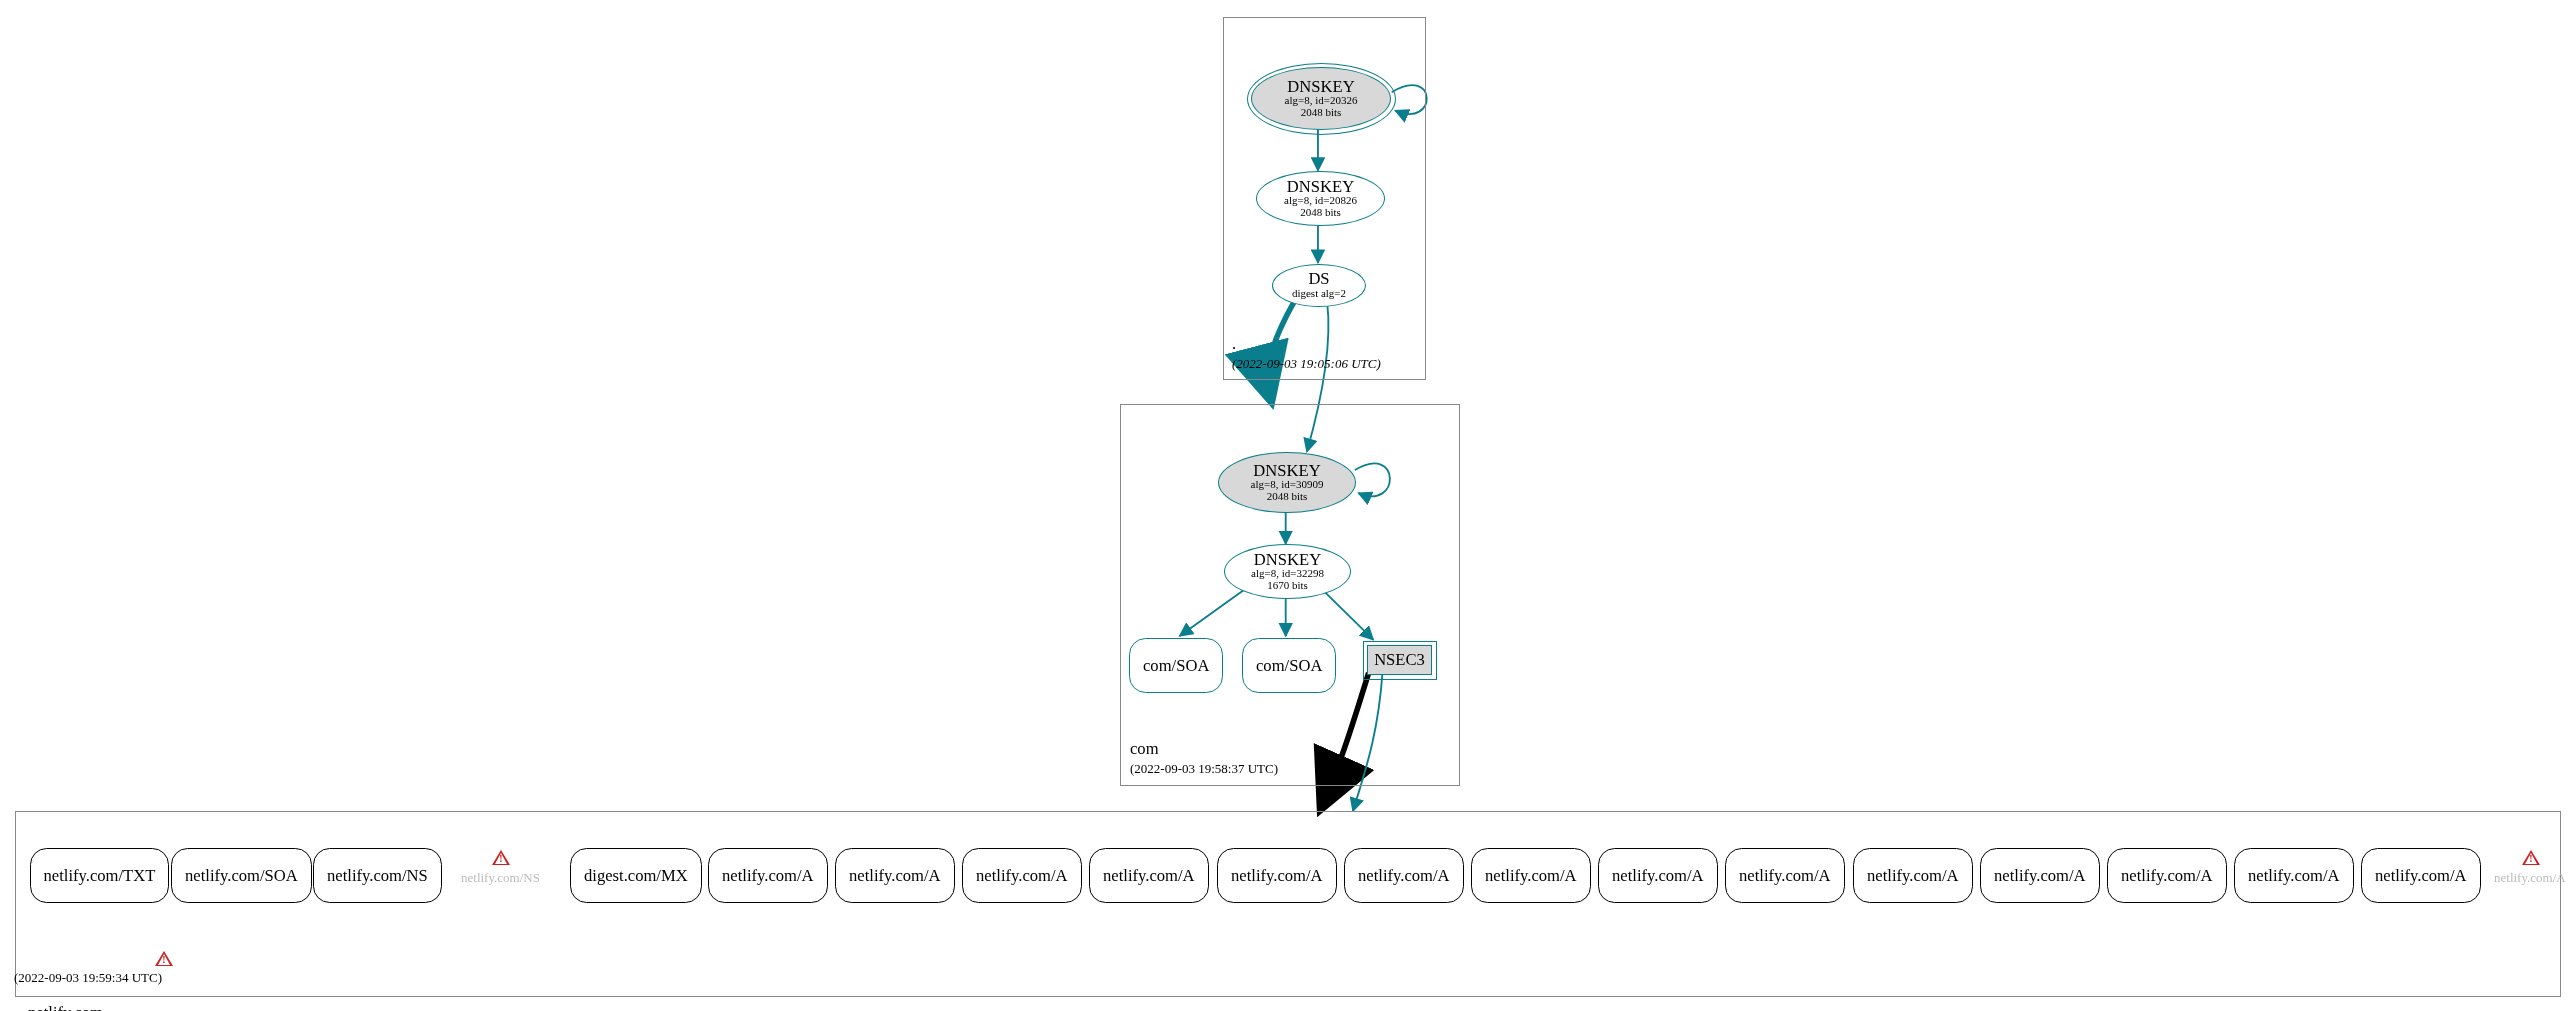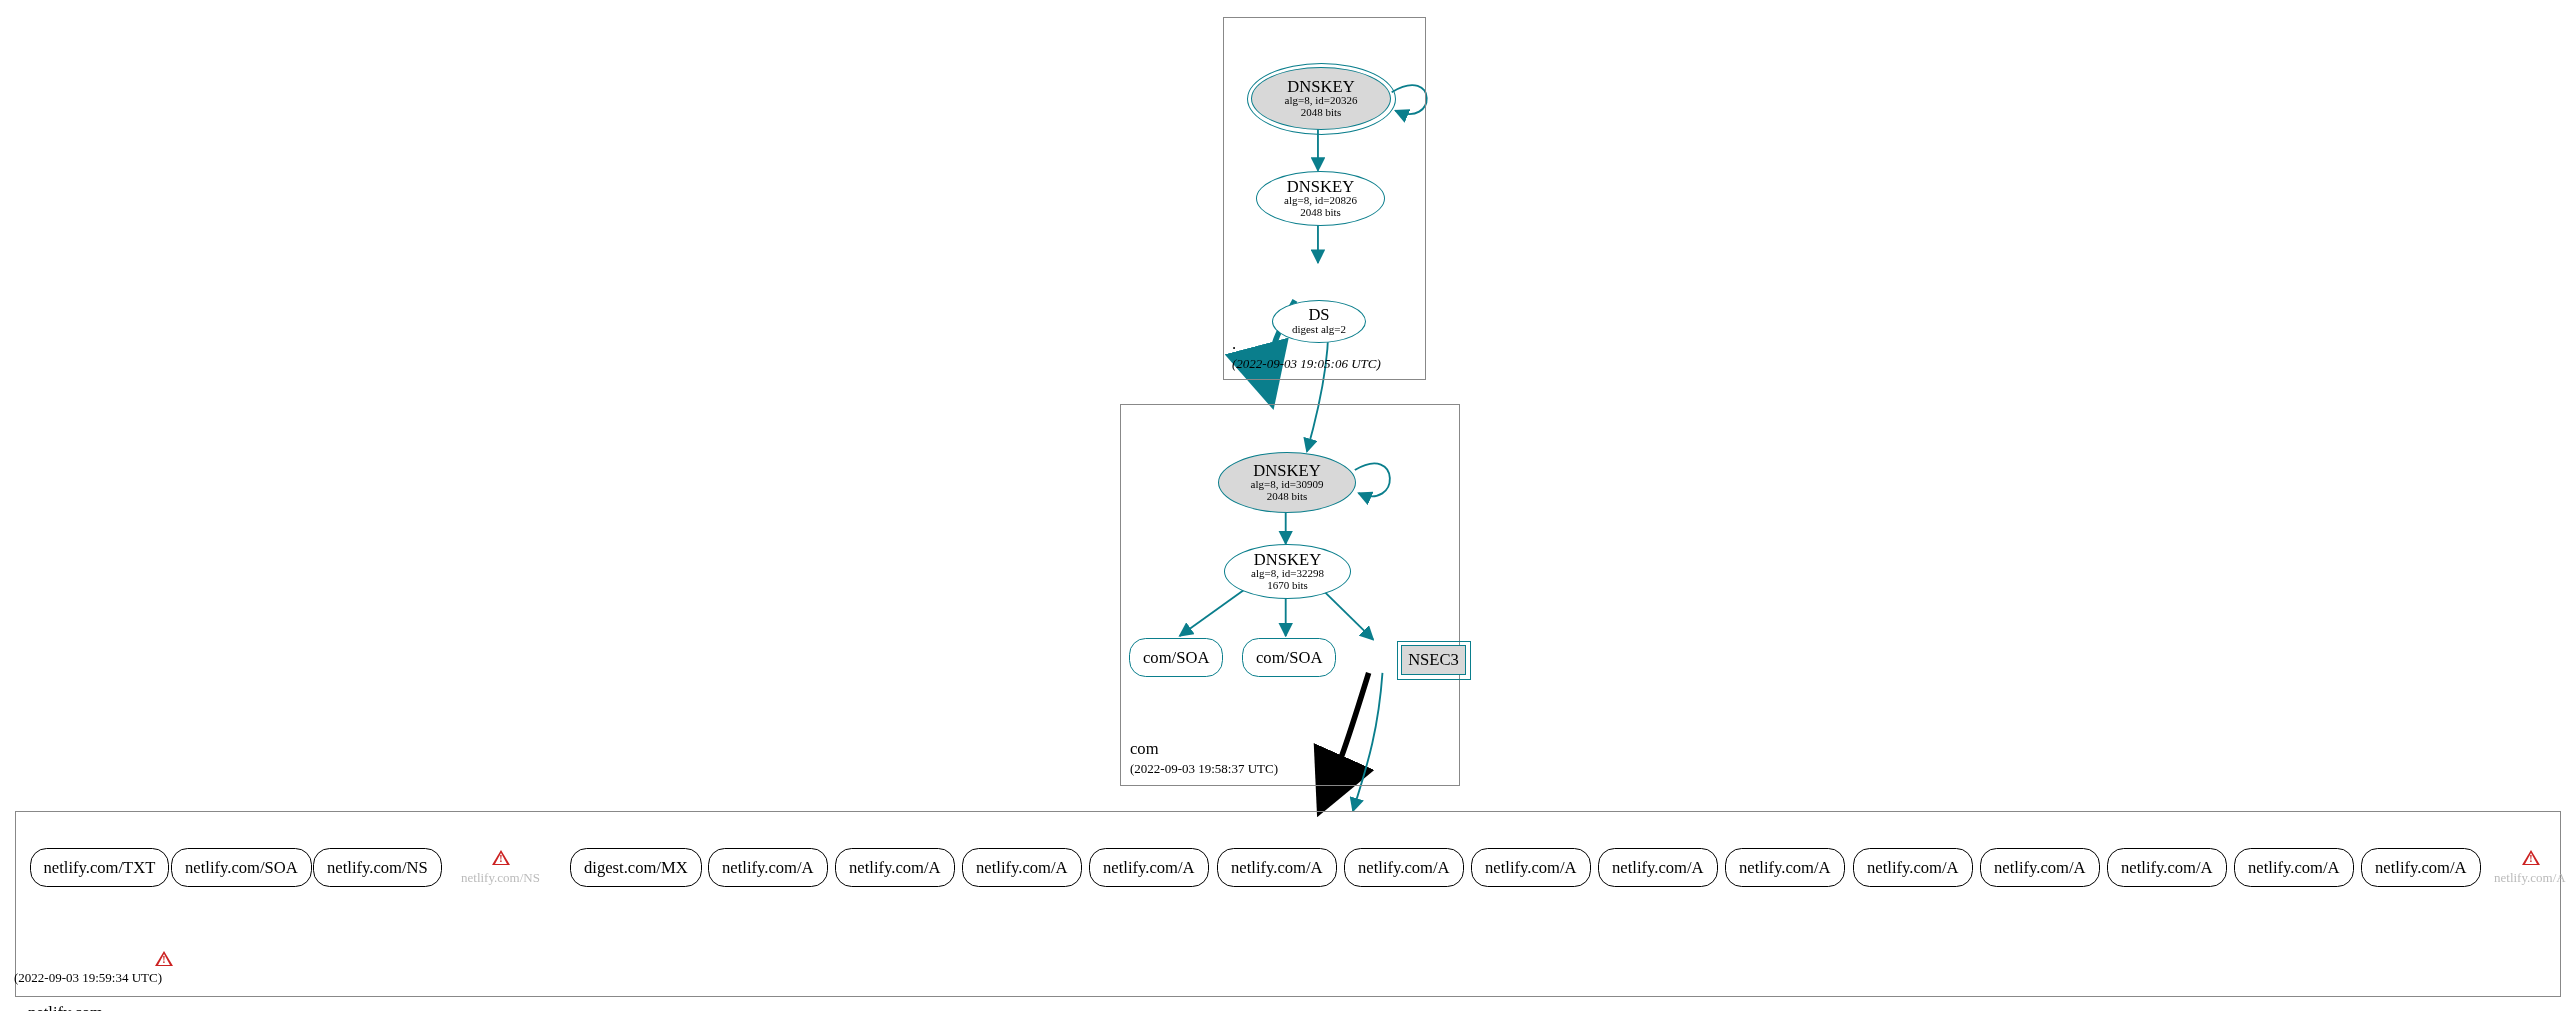--- a/index.html
+++ b/index.html
@@ -66,21 +66,21 @@
   }
   .round-node {
     position: absolute;
     border: 1.8px solid #0a7e8c;
     border-radius: 16.6px;
     background: #ffffff;
     display: flex;
     align-items: center;
     justify-content: center;
     font-size: 16.6px;
-    padding: 0 13px;
+    padding: 8px 13px;
     height: 37px;
     white-space: nowrap;
   }
   .black-node {
     border-color: #000;
   }
   .nsec3-node {
     position: absolute;
     border: 1.8px solid #0a7e8c;
     background: #d8d8d8;
@@ -190,21 +190,21 @@
     <div class="sub">alg=8, id=20326</div>
     <div class="sub">2048 bits</div>
   </div>
 
   <div class="ellipse-node" style="left:1256px; top:171px; width:127px; height:53px;">
     <div class="title">DNSKEY</div>
     <div class="sub">alg=8, id=20826</div>
     <div class="sub">2048 bits</div>
   </div>
 
-  <div class="ellipse-node" style="left:1272px; top:264px; width:92px; height:41px;margin-top:36px;">
+  <div class="ellipse-node" style="left:1272px; top:264px; width:92px; height:41px;">
     <div class="title">DS</div>
     <div class="sub">digest alg=2</div>
   </div>
 
   <div class="zone-box" style="left:1120px; top:404px; width:338px; height:380px;"></div>
   <div class="zone-label" style="left:1130px; top:739px;">com</div>
   <div class="zone-ts" style="left:1130px; top:761px;">(2022-09-03 19:58:37 UTC)</div>
 
   <div class="ellipse-node filled" style="left:1218px; top:452px; width:136px; height:59px;">
     <div class="title">DNSKEY</div>
@@ -215,21 +215,21 @@
   <div class="ellipse-node" style="left:1224px; top:544px; width:125px; height:53px;">
     <div class="title">DNSKEY</div>
     <div class="sub">alg=8, id=32298</div>
     <div class="sub">1670 bits</div>
   </div>
 
   <div class="round-node" style="left:1129px; top:638px;">com/SOA</div>
 
   <div class="round-node" style="left:1242px; top:638px;">com/SOA</div>
 
-  <div class="nsec3-node" style="left:1401px; top:645px;">NSEC3</div>
+  <div class="nsec3-node" style="left:1367px; top:645px;">NSEC3</div>
 
   <div class="zone-box" style="left:14.7px; top:811px; width:2544px; height:184px;"></div>
   <div class="zone-label" style="left:28px; top:1003px;">netlify.com</div>
   <div class="zone-ts" style="left:14px; top:970px;">(2022-09-03 19:59:34 UTC)</div>
   <div class="warn-icon" style="left:155px; top:951px;">
       <span class="bang">!</span>
     </div>
 
   <div class="round-node black-node" style="left:29.5px;  top:848px;">netlify.com/TXT</div>
   <div class="round-node black-node" style="left:171px; top:848px;">netlify.com/SOA</div>

